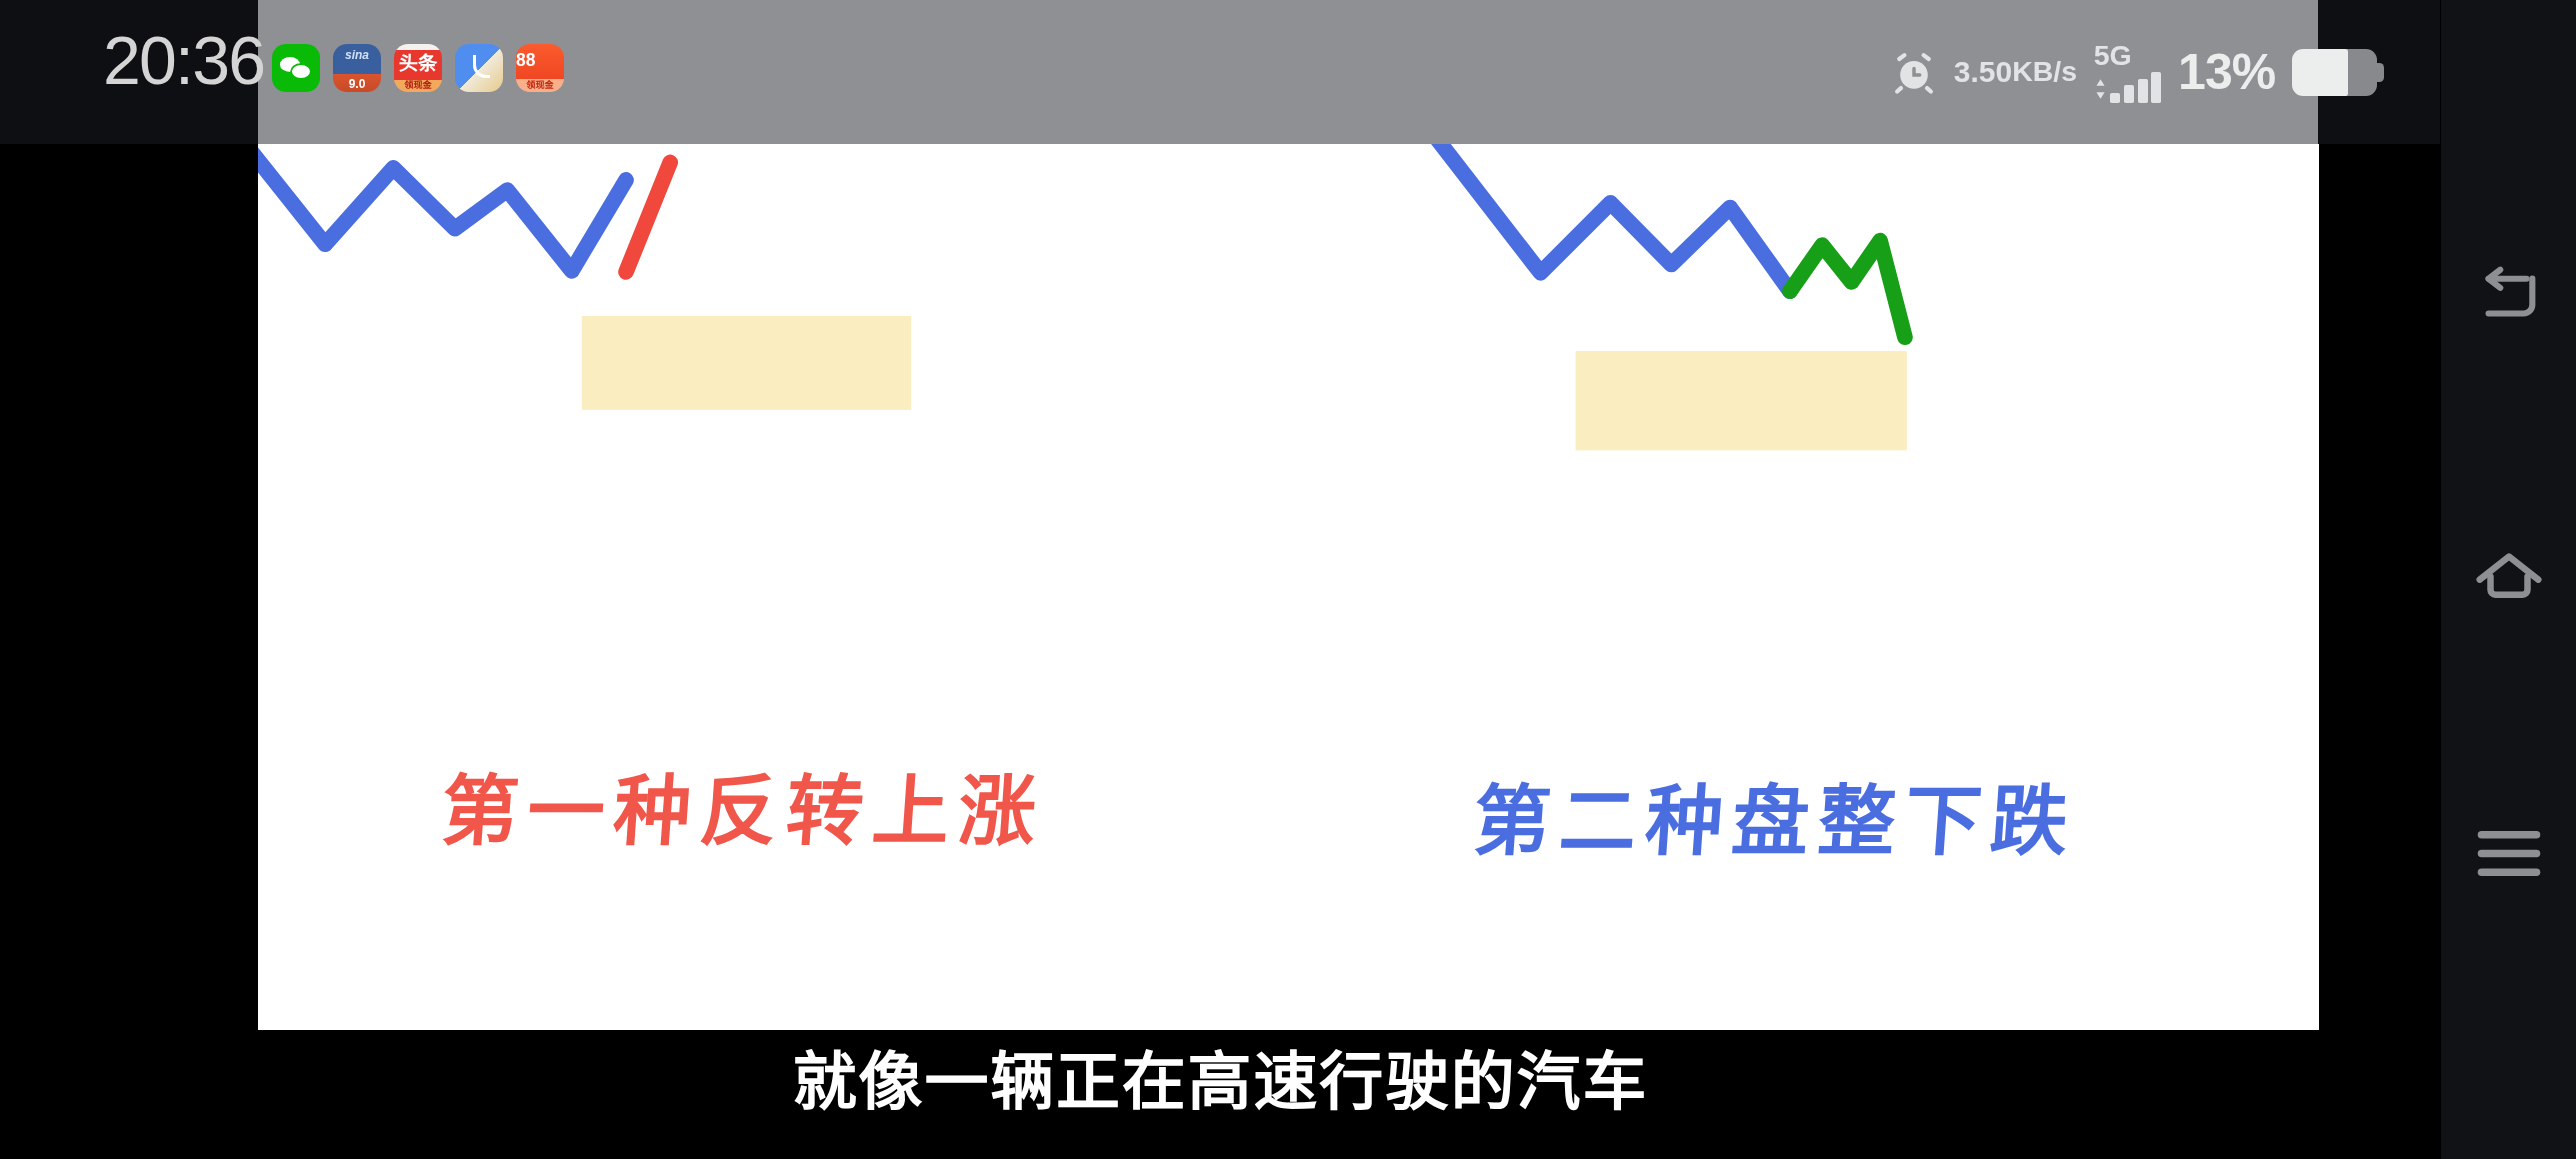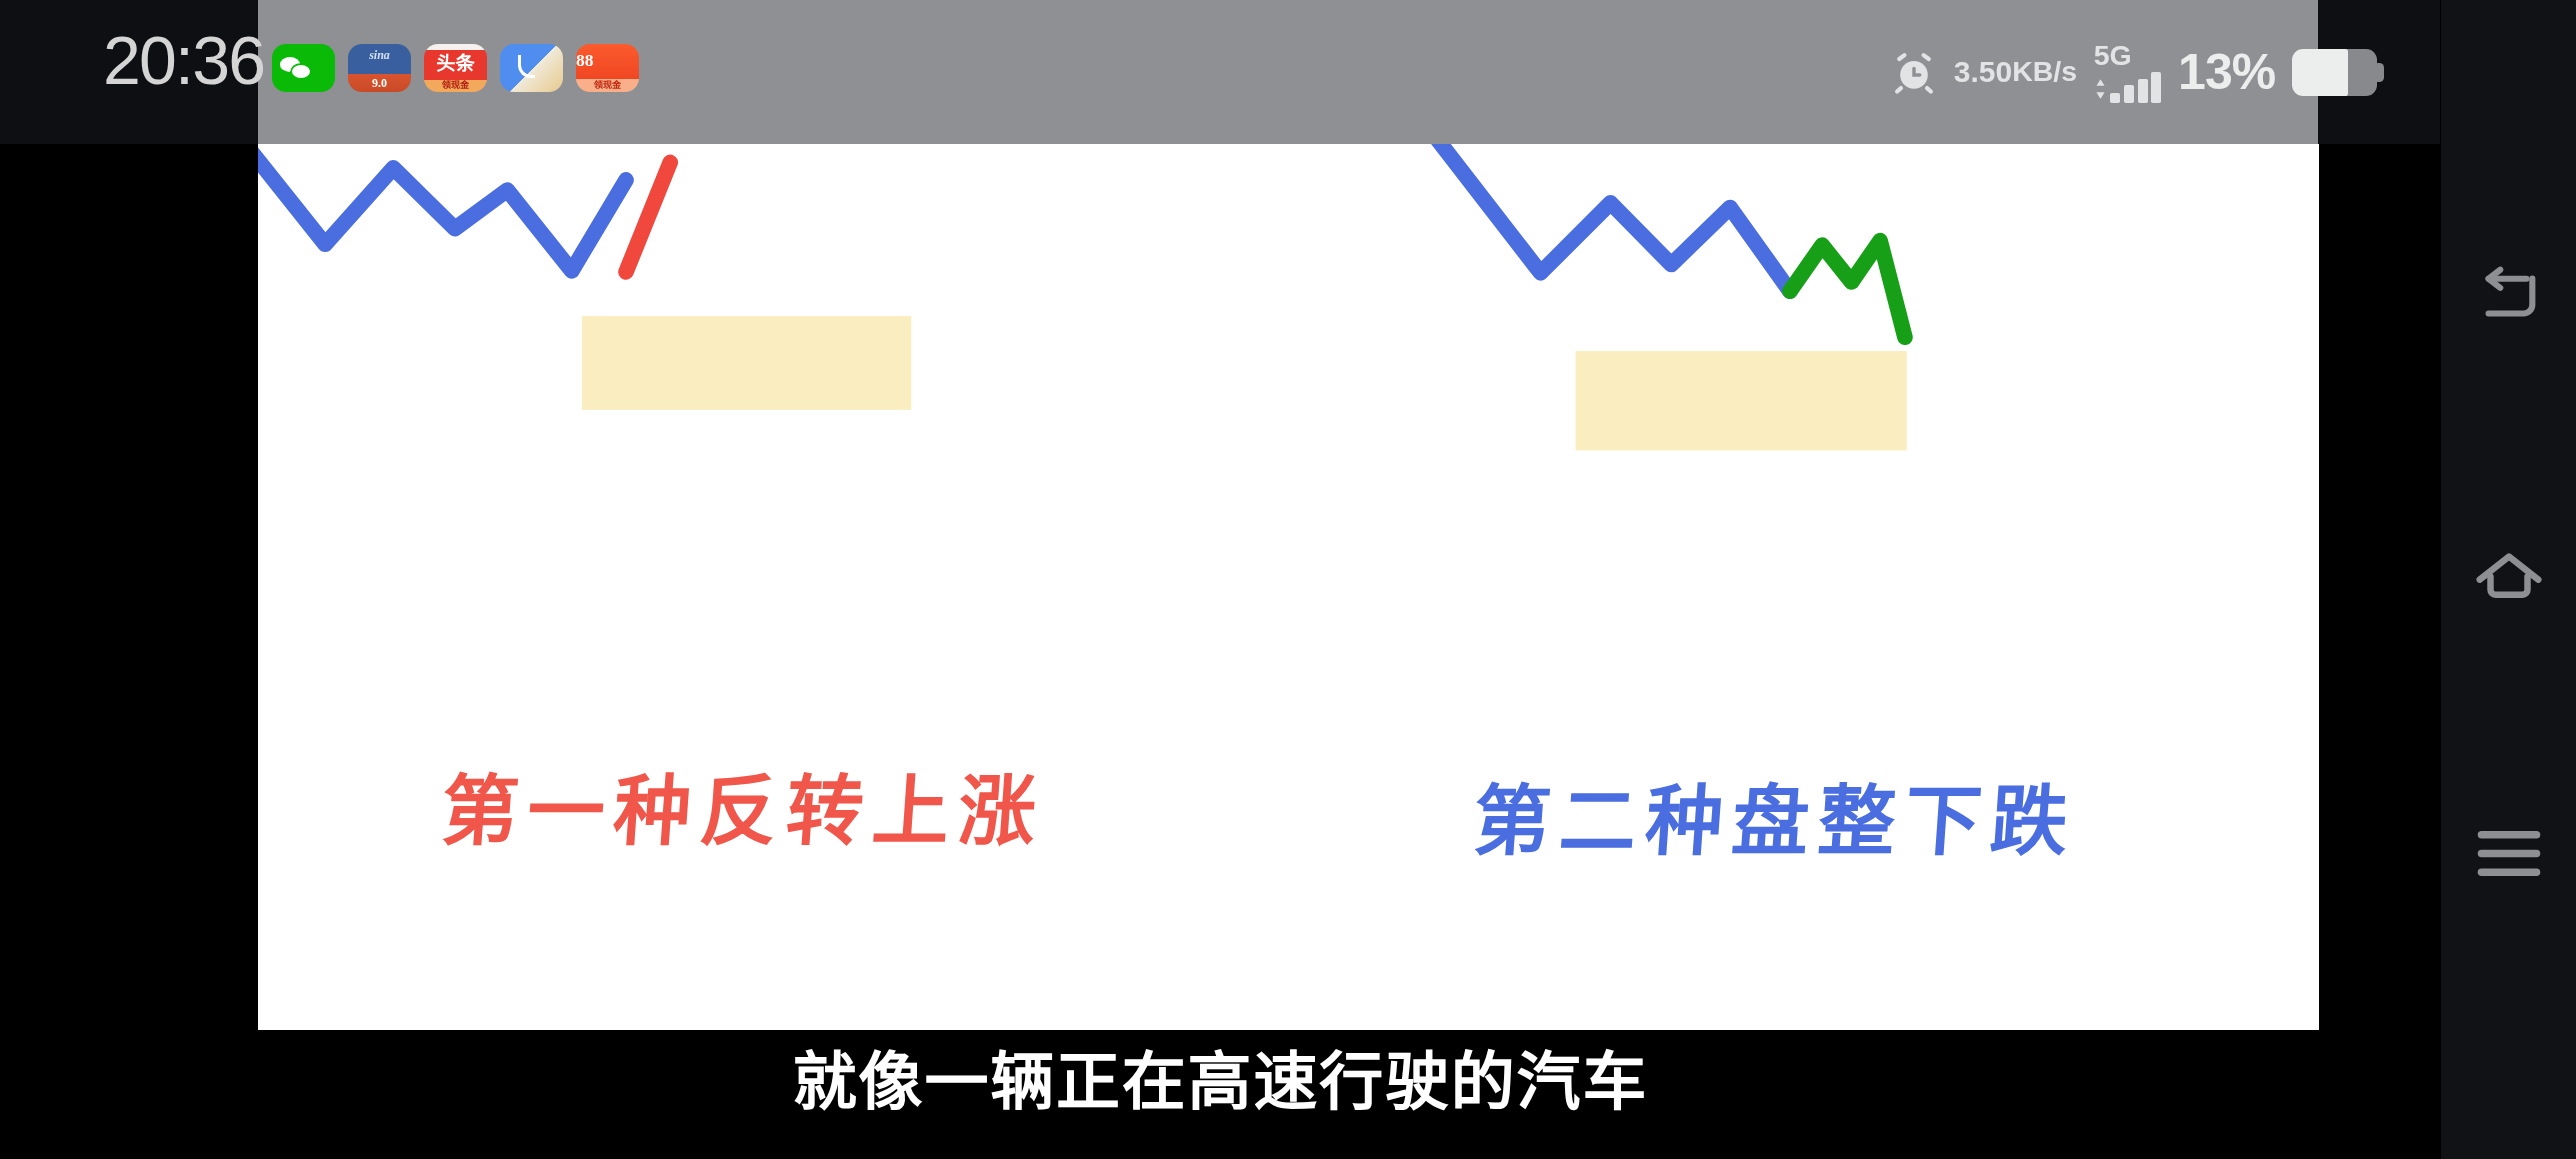--- a/index.html
+++ b/index.html
@@ -78,27 +78,26 @@
   #notif-icons {
     position: absolute;
     left: 272px;
     top: 44px;
     display: flex;
     gap: 13px;
     align-items: center;
     z-index: 45;
   }
   .app-icon {
-    width: 63px;
+    width: 48px;
     height: 48px;
     border-radius: 14px;
     position: relative;
     overflow: hidden;
     flex: none;
-    font-family: Liberation Serif, serif;
   }
   .ai-wechat { background: #09bb07; }
   .ai-wechat::before {
     content: "";
     position: absolute;
     left: 8.3px; top: 13px;
     width: 20px; height: 14.7px;
     background: #fff;
     border-radius: 50%;
   }

